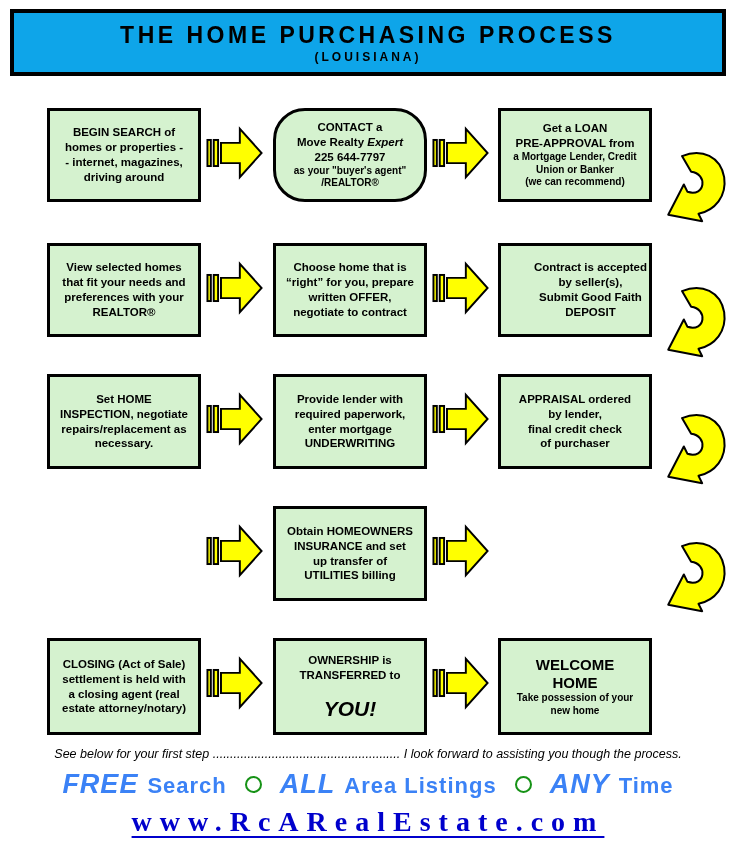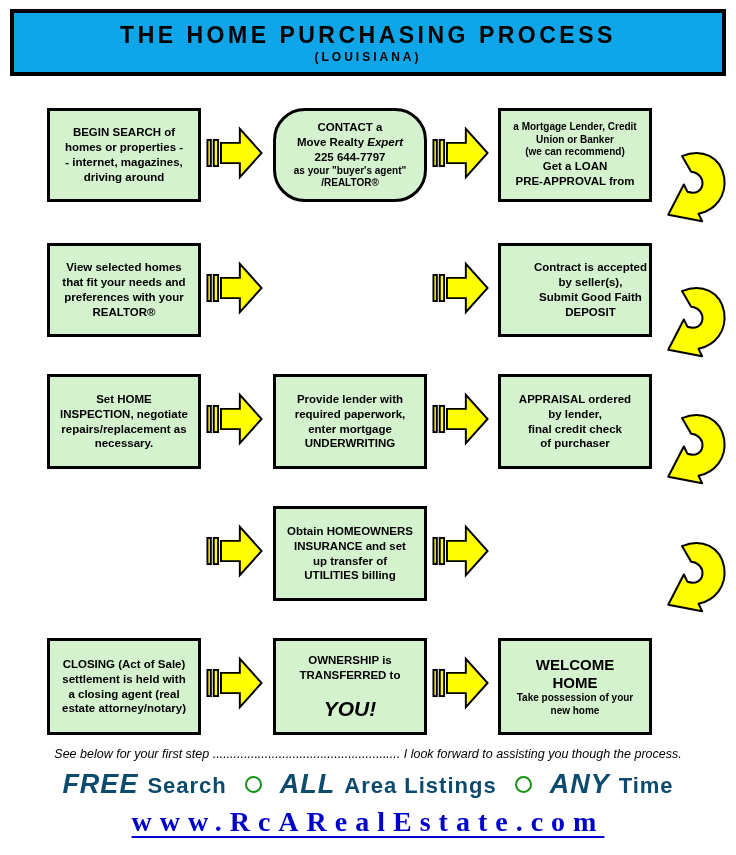--- a/index.html
+++ b/index.html
@@ -24,21 +24,21 @@
   .it{font-style:italic;}
   .you{font-size:21px;font-style:italic;line-height:1.1;margin-top:14px;}
   
   .sarrow{position:absolute;width:58px;height:62px;}
   .carrow{position:absolute;width:78px;height:88px;}
   
   .note{position:absolute;left:0;top:747px;width:736px;text-align:center;
         font-style:italic;font-size:12.5px;color:#000;}
   .note span{white-space:pre;}
   .tagline{position:absolute;left:0;top:769px;width:736px;display:flex;
-           align-items:center;justify-content:center;gap:18px;color:#0c4a6e;}
+           align-items:center;justify-content:center;gap:18px;color:#3b82f6;}
   .tag-group{display:flex;align-items:baseline;gap:9px;}
   .tag-big{font-size:27px;font-weight:bold;font-style:italic;letter-spacing:1px;}
   .tag-word{font-size:22px;font-weight:bold;letter-spacing:1px;}
   .tag-circle{width:13px;height:13px;border:2.5px solid #169216;border-radius:50%;
               display:inline-block;}
   .url{position:absolute;left:0;top:806px;width:736px;text-align:center;}
   .url a{font-family:"Liberation Serif",serif;font-weight:bold;font-size:28px;
          letter-spacing:8px;color:#0000CC;text-decoration:underline;
          text-underline-offset:5px;}
   .defs{position:absolute;width:0;height:0;overflow:hidden;}
@@ -81,39 +81,45 @@
     <div>CONTACT a</div>
     <div><span>Move Realty </span><span class="it">Expert</span></div>
     <div>225 644-7797</div>
     <div class="small">as your "buyer's agent"</div>
     <div class="small">/REALTOR®</div>
   </div>
   <svg class="sarrow" style="left:432px;top:122px;">
       <use href="#striped-arrow"></use>
     </svg>
   <div class="box" style="left:498px;top:108px;height:84px;">
+    <div class="ml">Get a LOAN
+PRE-APPROVAL from</div>
     <div class="ml small">a Mortgage Lender, Credit
 Union  or Banker
 (we can recommend)</div>
-    <div class="ml">Get a LOAN
-PRE-APPROVAL from</div>
   </div>
   <svg class="carrow" style="left:654px;top:146px;">
       <use href="#curve-arrow"></use>
     </svg>
 
   <div class="box" style="left:47px;top:243px;height:84px;">
     <div class="ml">View selected homes
 that fit your needs and
 preferences with your
 REALTOR®</div>
   </div>
   <svg class="sarrow" style="left:206px;top:257px;">
       <use href="#striped-arrow"></use>
     </svg>
+  <div class="box" style="left:273px;top:243px;height:84px;">
+    <div class="ml">Choose home that is
+“right” for you, prepare
+written OFFER,
+negotiate to contract</div>
+  </div>
   <svg class="sarrow" style="left:432px;top:257px;">
       <use href="#striped-arrow"></use>
     </svg>
   <div class="box" style="left:498px;top:243px;height:84px;align-items:flex-end;">
     <div class="ml">Contract is accepted
 by seller(s),
 Submit Good Faith
 DEPOSIT</div>
   </div>
   <svg class="carrow" style="left:654px;top:281px;">

